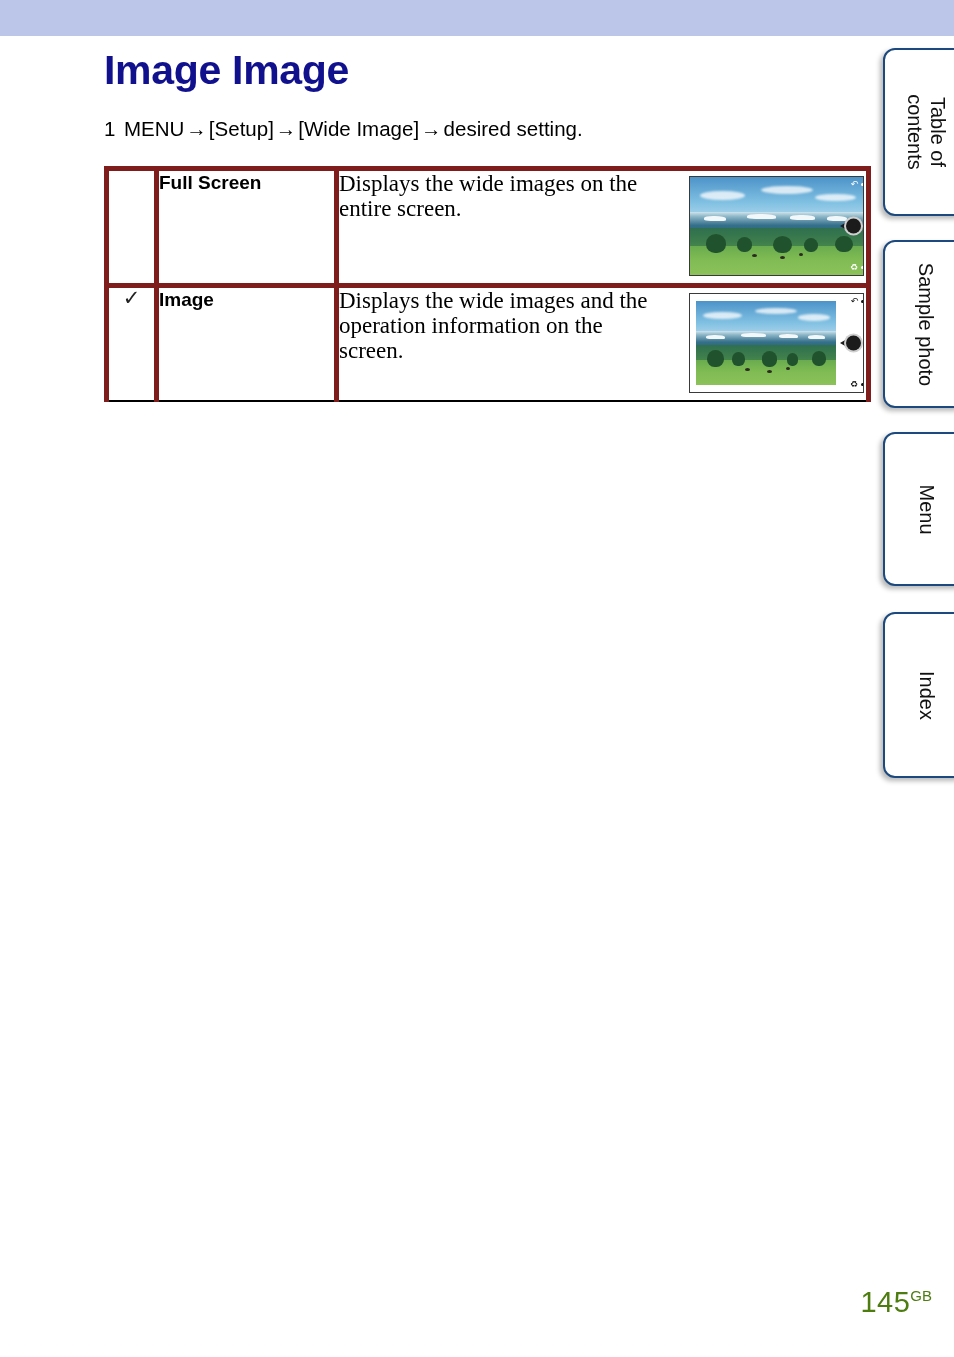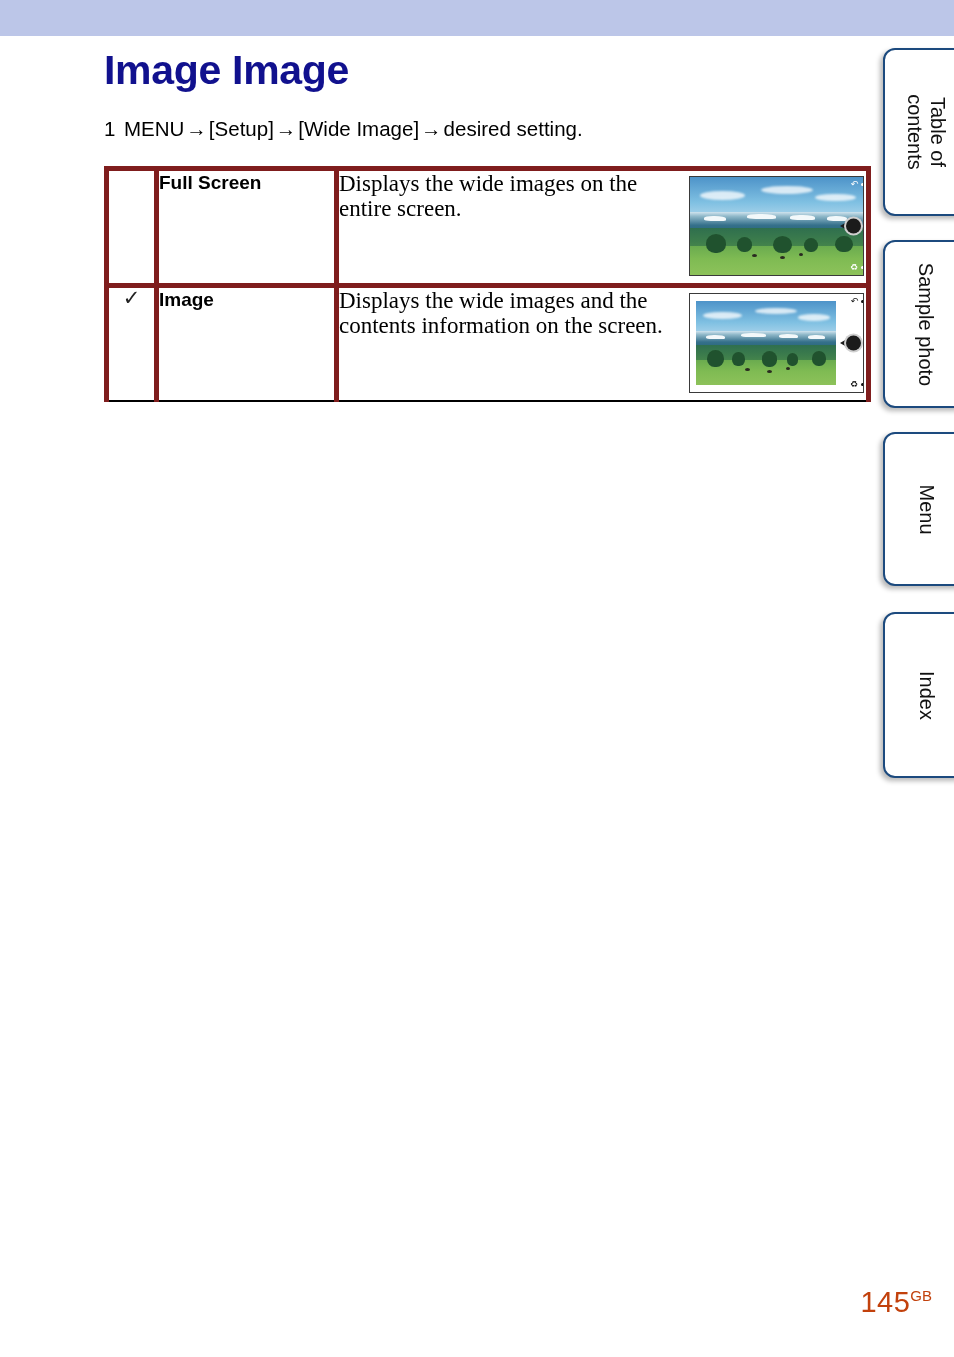--- a/index.html
+++ b/index.html
@@ -257,21 +257,21 @@
   #tab-2 { top: 432px; height: 154px; }
   #tab-3 { top: 612px; height: 166px; }
 
   
   .page-number {
     position: absolute;
     right: 22px;
     bottom: 38px;
     font-family: "Liberation Sans", sans-serif;
     font-size: 29px;
-    color: #c2410c;
+    color: #4d7c0f;
     letter-spacing: 0.5px;
   }
   .page-number sup {
     font-size: 15px;
     vertical-align: super;
     letter-spacing: 0;
   }
 </style>
 </head>
 <body>
@@ -331,21 +331,21 @@
       </tr>
 
       <tr>
         <td class="col-check cell-check">
           <span class="check-mark">✓</span>
         </td>
         <td class="col-name cell-name">
           <span class="opt-name">Image</span>
         </td>
         <td class="col-desc cell-desc">
-          <div class="desc-text">Displays the wide images and the contents information on the screen.</div>
+          <div class="desc-text">Displays the wide images and the operation information on the screen.</div>
 
           <div class="shot normal">
             <div class="photo">
               <div class="sky"></div>
               <div class="cloud" style="left:5%;  top:13%; width:28%; height:9%;"></div>
               <div class="cloud" style="left:42%; top:8%;  width:30%; height:8%;"></div>
               <div class="cloud" style="left:73%; top:16%; width:23%; height:8%;"></div>
               <div class="mountains"></div>
               <div class="snow" style="left:7%;  top:40%; width:14%; height:5%;"></div>
               <div class="snow" style="left:32%; top:38%; width:18%; height:5%;"></div>

